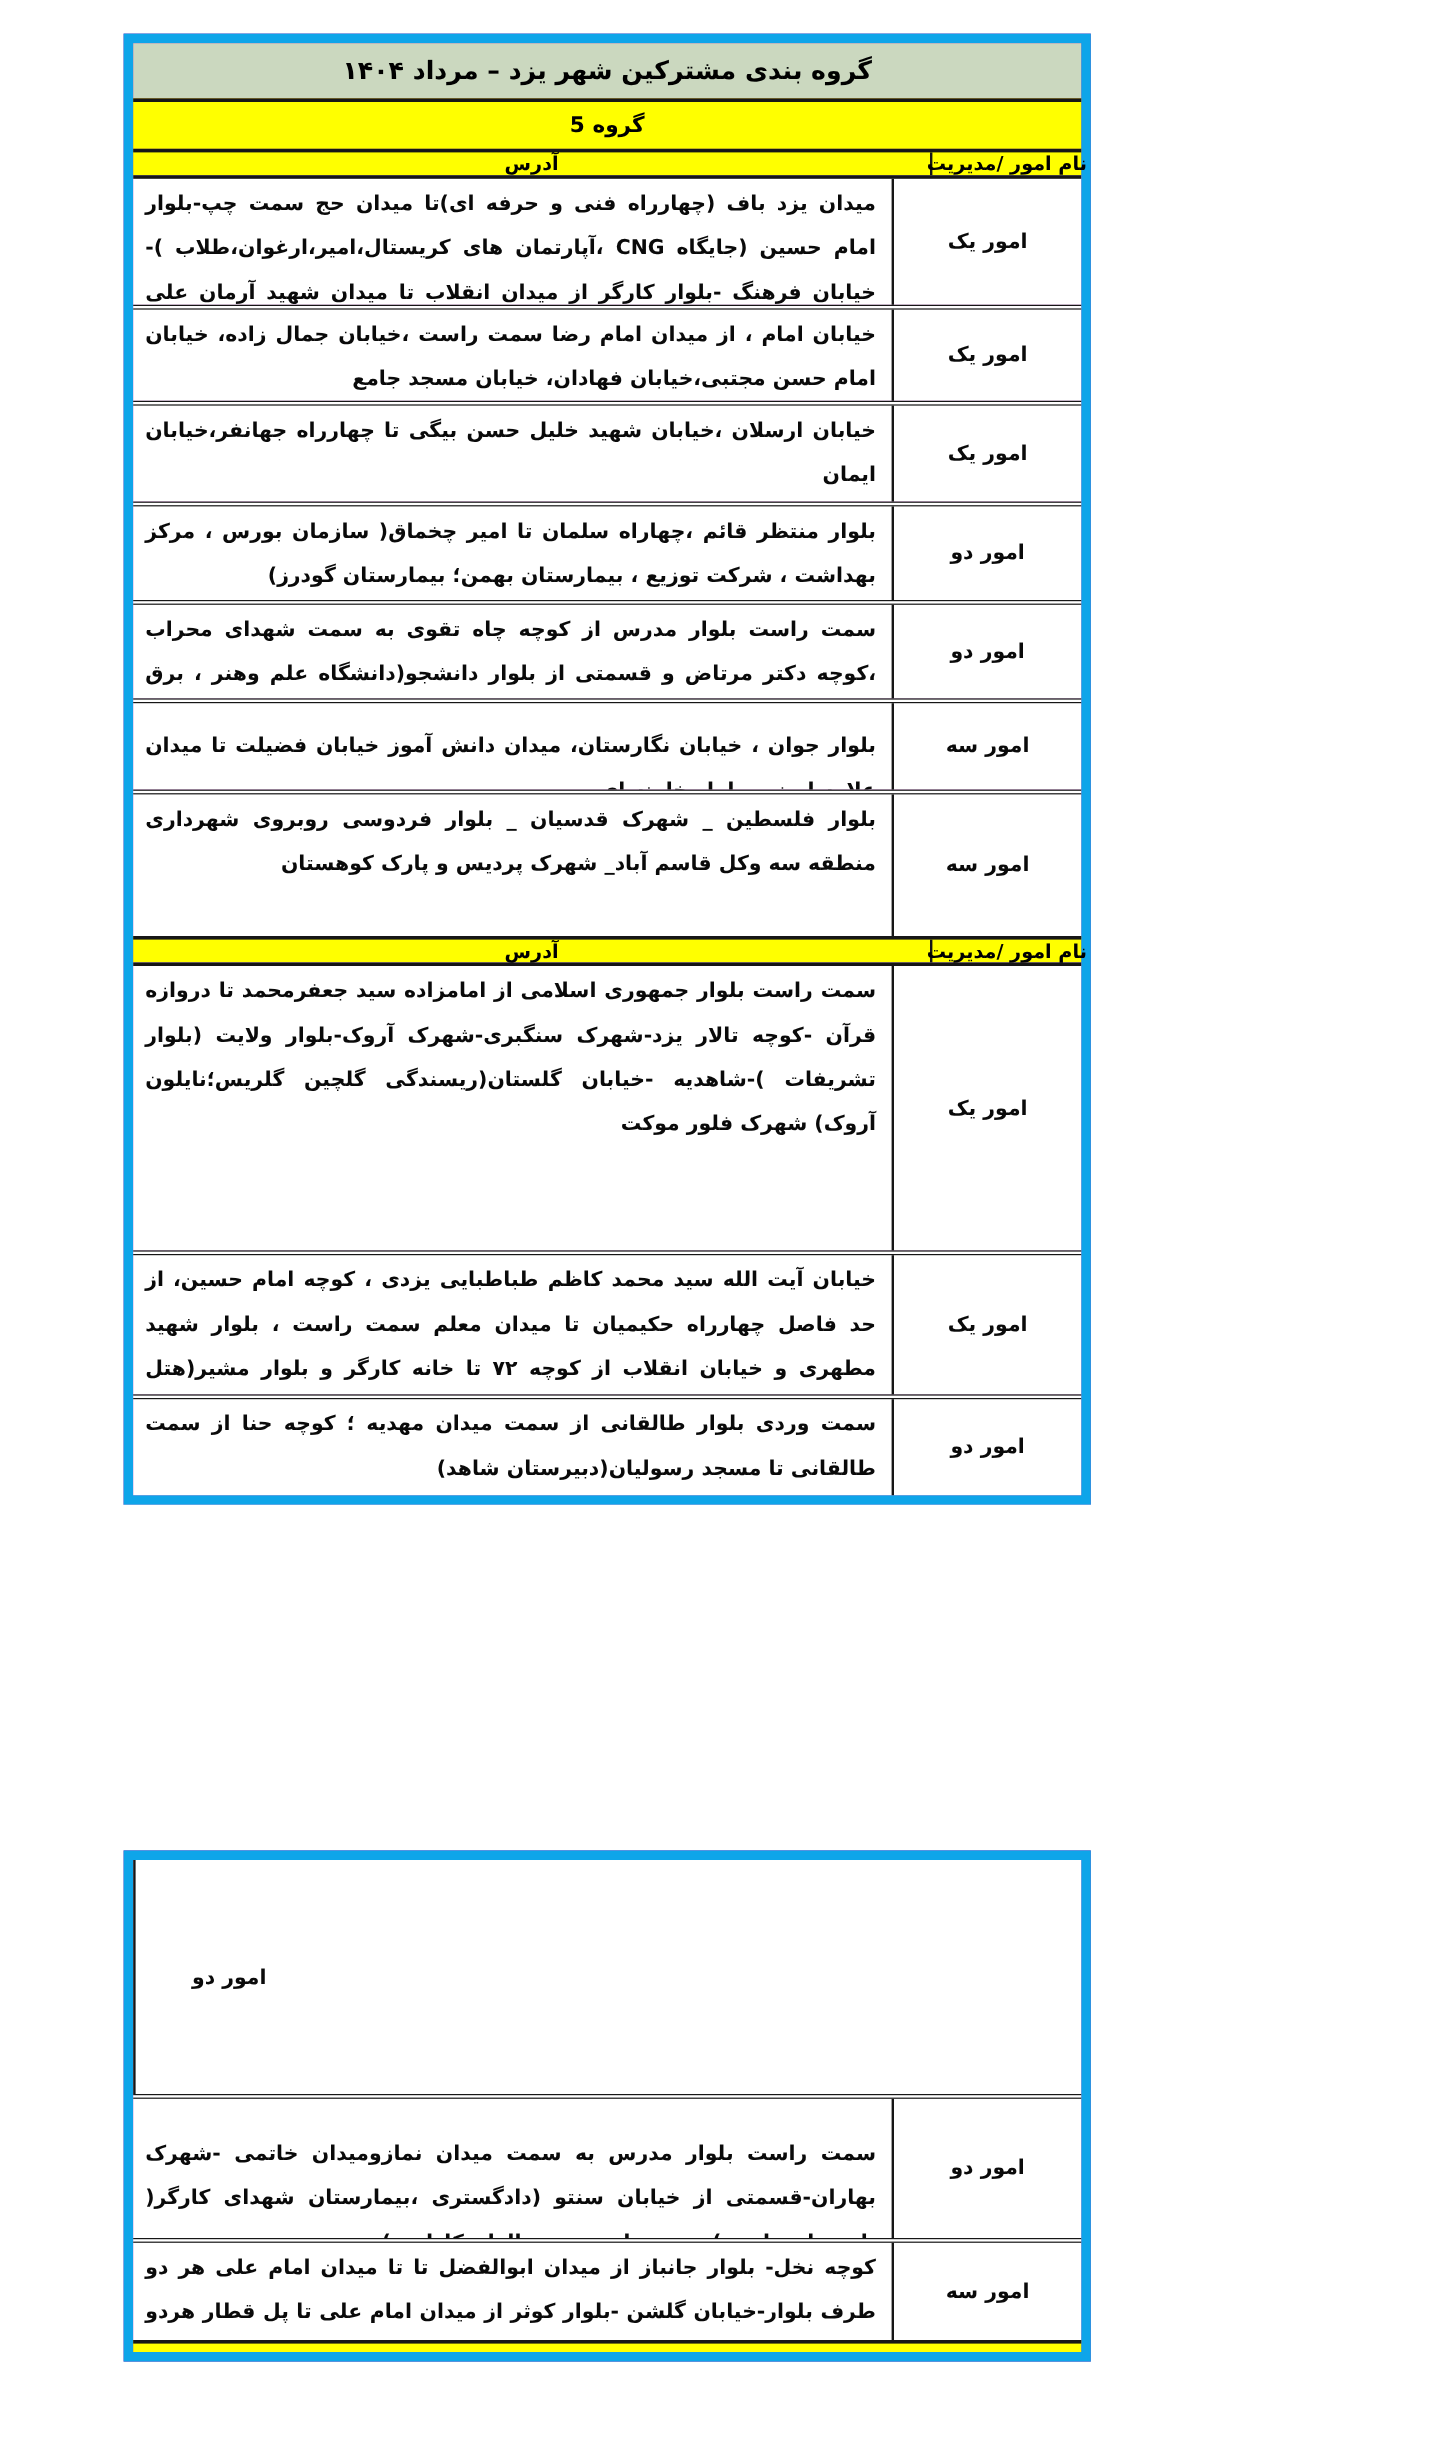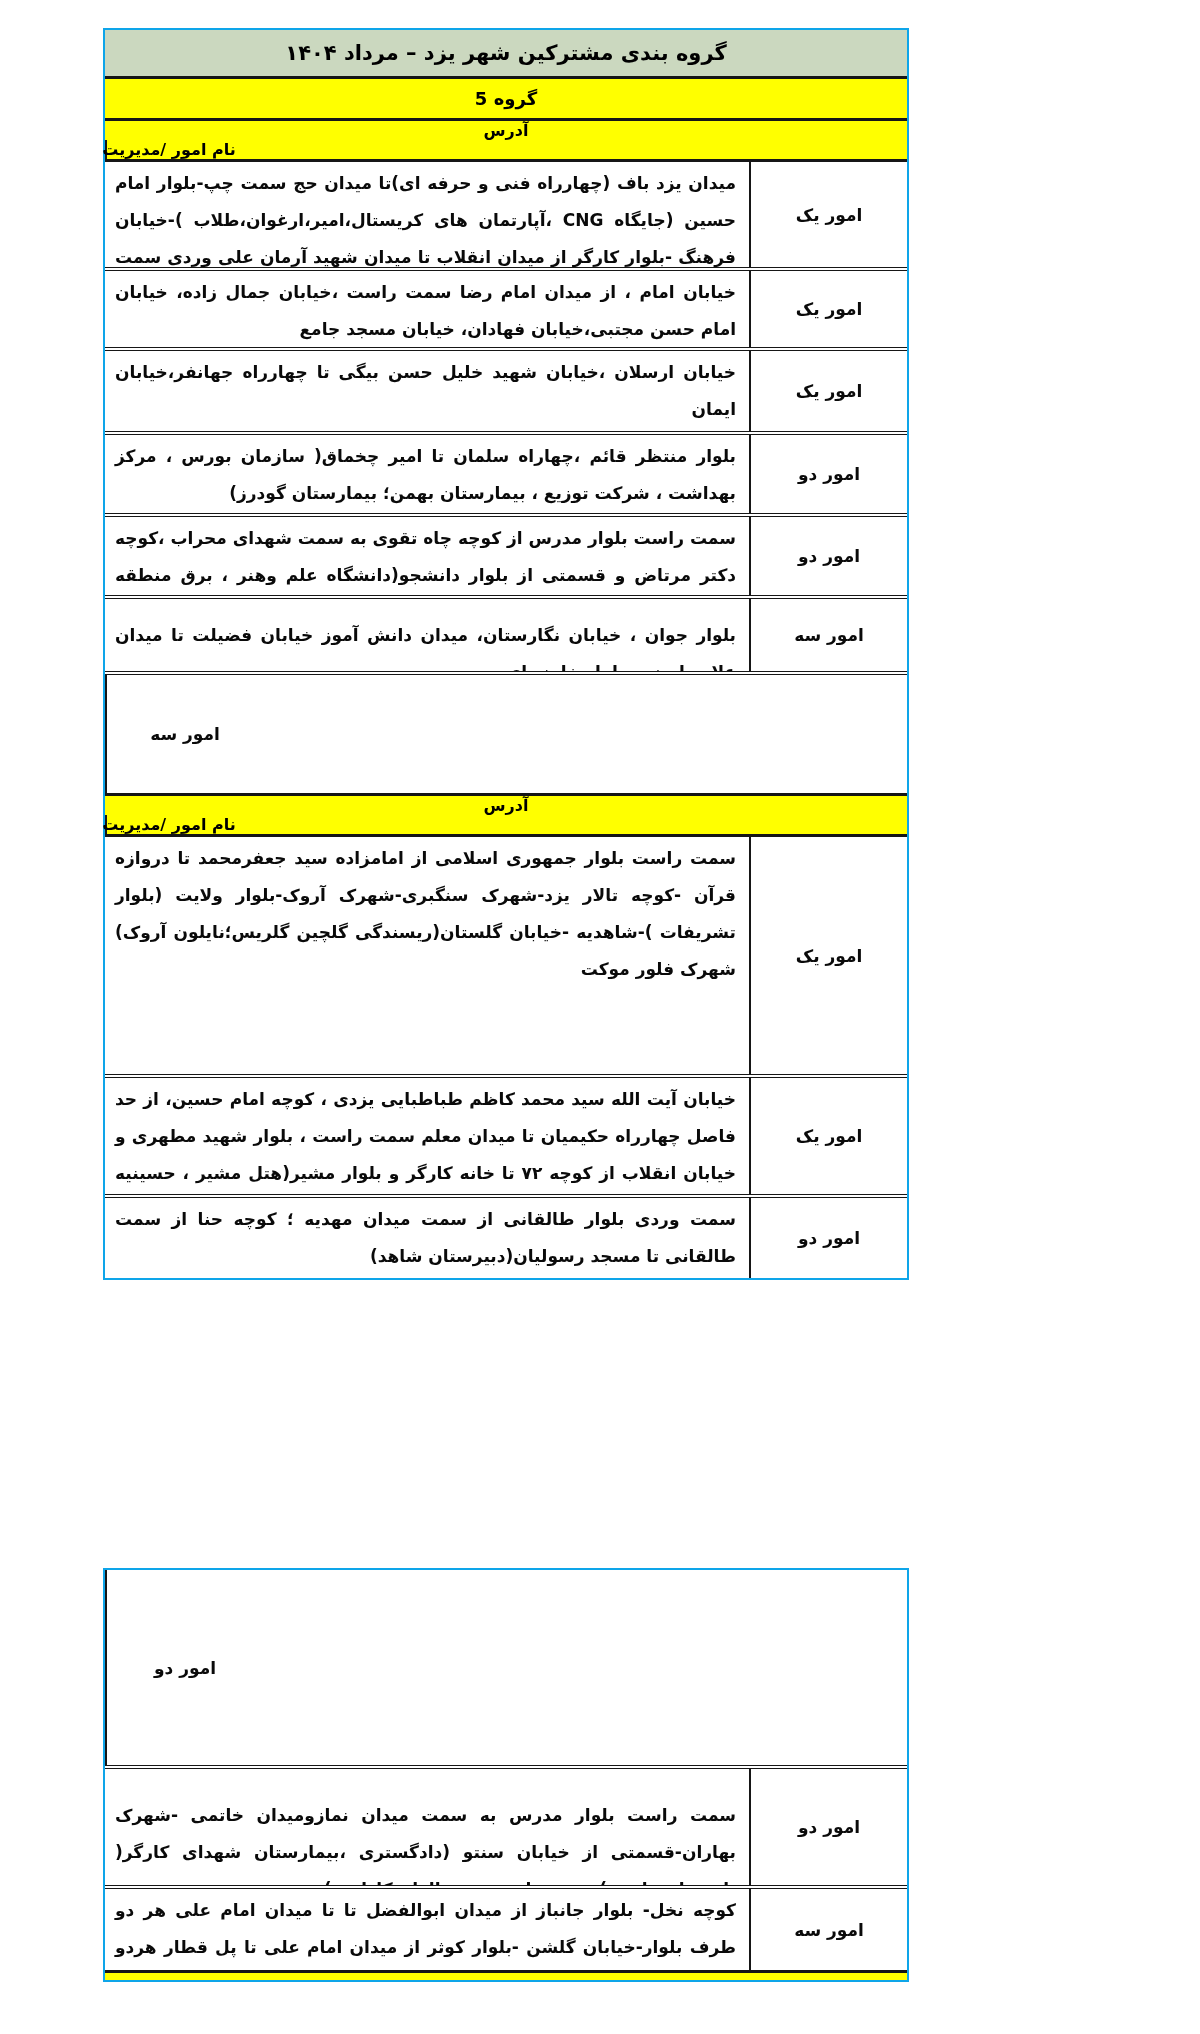--- a/index.html
+++ b/index.html
@@ -9,21 +9,21 @@
     overflow: hidden;
     font-family: "DejaVu Sans", sans-serif;
   }
   .doc {
     position: absolute;
     left: 103px; top: 28px;
     width: 806px;
   }
   .tbl {
     width: 100%;
-    border: 2px solid #0ea5e9;
+    border: 8px solid #0ea5e9;
     background: #a21caf;
   }
   .title-row {
     height: 46px;
     background: #cbd8bf;
     display: flex; align-items: center; justify-content: center;
     font-weight: bold; font-size: 21px; color: #000;
     direction: rtl;
   }
   .section-bar {
@@ -31,21 +31,20 @@
     background: #ffff00;
     border-top: 3px solid #161616;
     display: flex; align-items: center; justify-content: center;
     font-weight: bold; font-size: 18px; color: #000;
     direction: rtl;
   }
   .head-row {
     display: flex;
     border-top: 3px solid #161616;
     background: #ffff00;
-    flex-direction: column;
   }
   .head-addr {
     flex: 1;
     display: flex; align-items: center; justify-content: center;
     font-weight: bold; font-size: 16px; color: #000;
     direction: rtl;
   }
   .head-mgmt {
     width: 126px;
     border-left: 2px solid #161616;
@@ -119,20 +118,21 @@
     </div>
     <div class="row" style="height:82px">
       <div class="cell-addr">سمت راست بلوار مدرس از کوچه چاه تقوی به سمت شهدای محراب ،کوچه دکتر مرتاض و قسمتی از بلوار دانشجو(دانشگاه علم وهنر ، برق منطقه ای-آبادیس-پارک شادی)</div>
       <div class="cell-mgmt">امور دو</div>
     </div>
     <div class="row" style="height:76px">
       <div class="cell-addr" style="padding-top:18px">بلوار جوان ، خیابان نگارستان، میدان دانش آموز خیابان فضیلت تا میدان علامه امینی، بلوار خامنه ای</div>
       <div class="cell-mgmt">امور سه</div>
     </div>
     <div class="row" style="height:122px">
+      <div class="cell-addr">بلوار فلسطین _ شهرک قدسیان _ بلوار فردوسی روبروی شهرداری منطقه سه وکل قاسم آباد_ شهرک پردیس و پارک کوهستان</div>
       <div class="cell-mgmt">امور سه</div>
     </div>
 
 
     <div class="head-row">
       <div class="head-addr">آدرس</div>
       <div class="head-mgmt">نام امور /مدیریت</div>
     </div>
 
     <div class="row first" style="height:240px">

